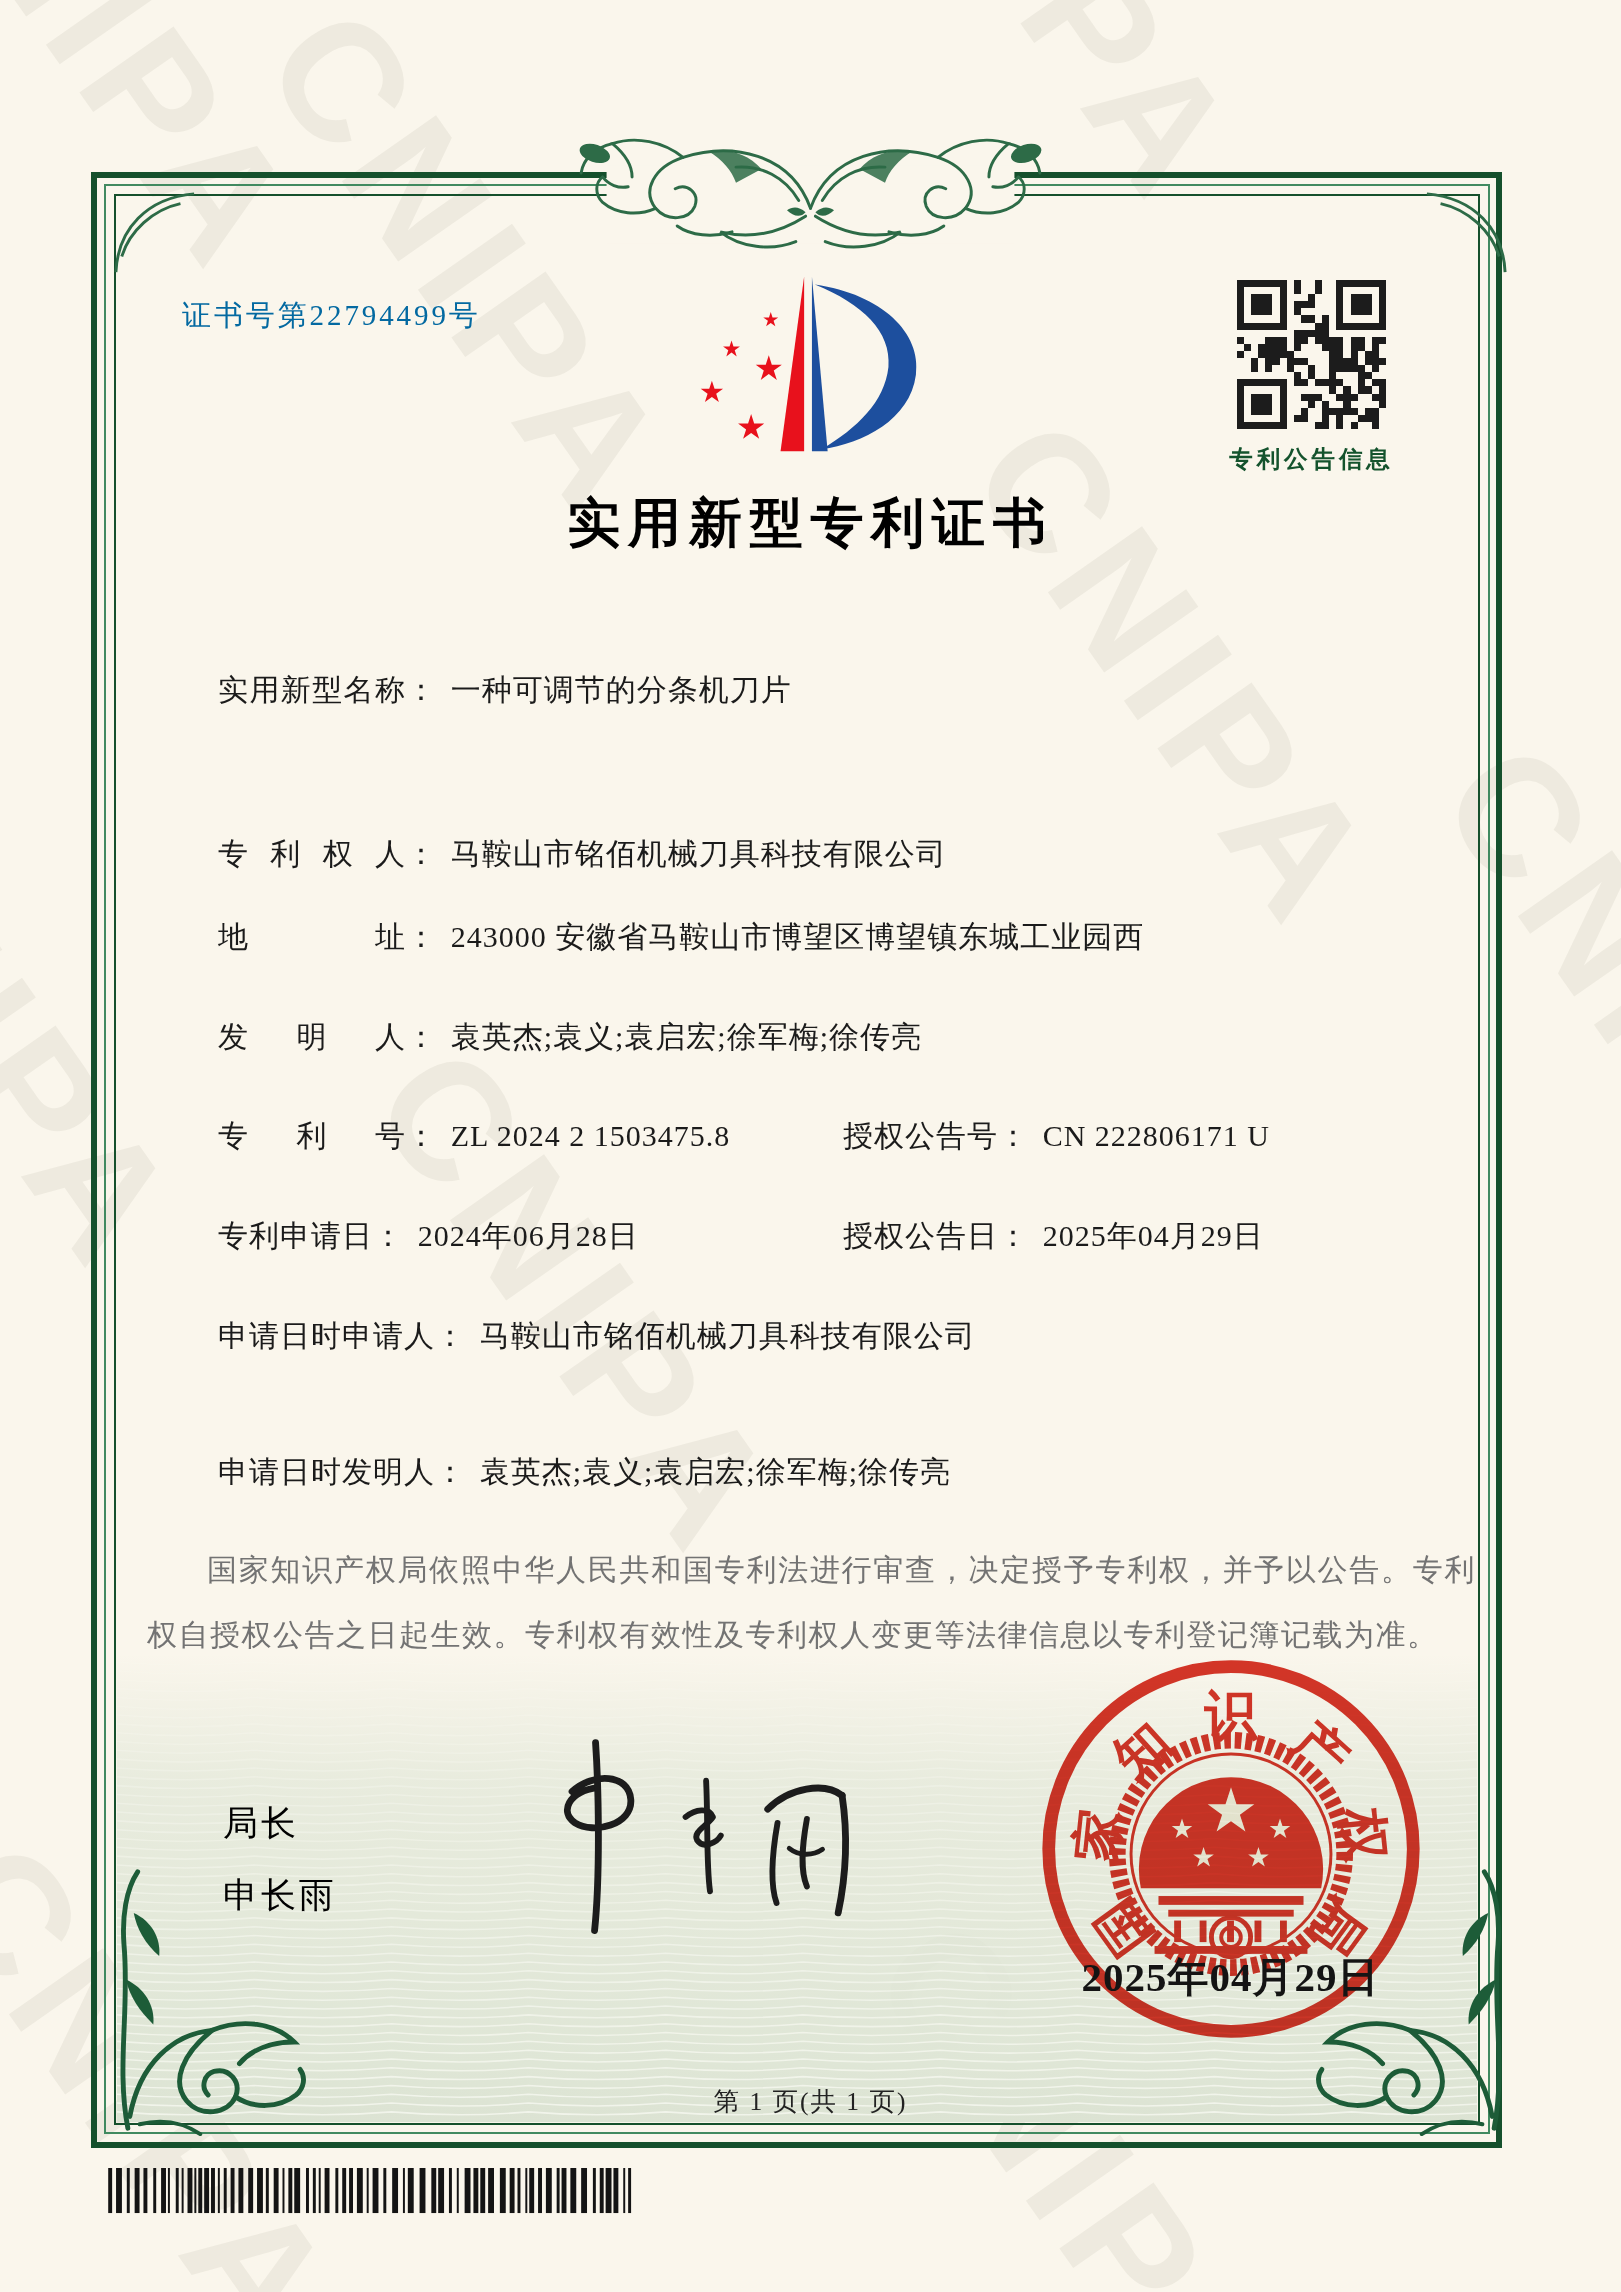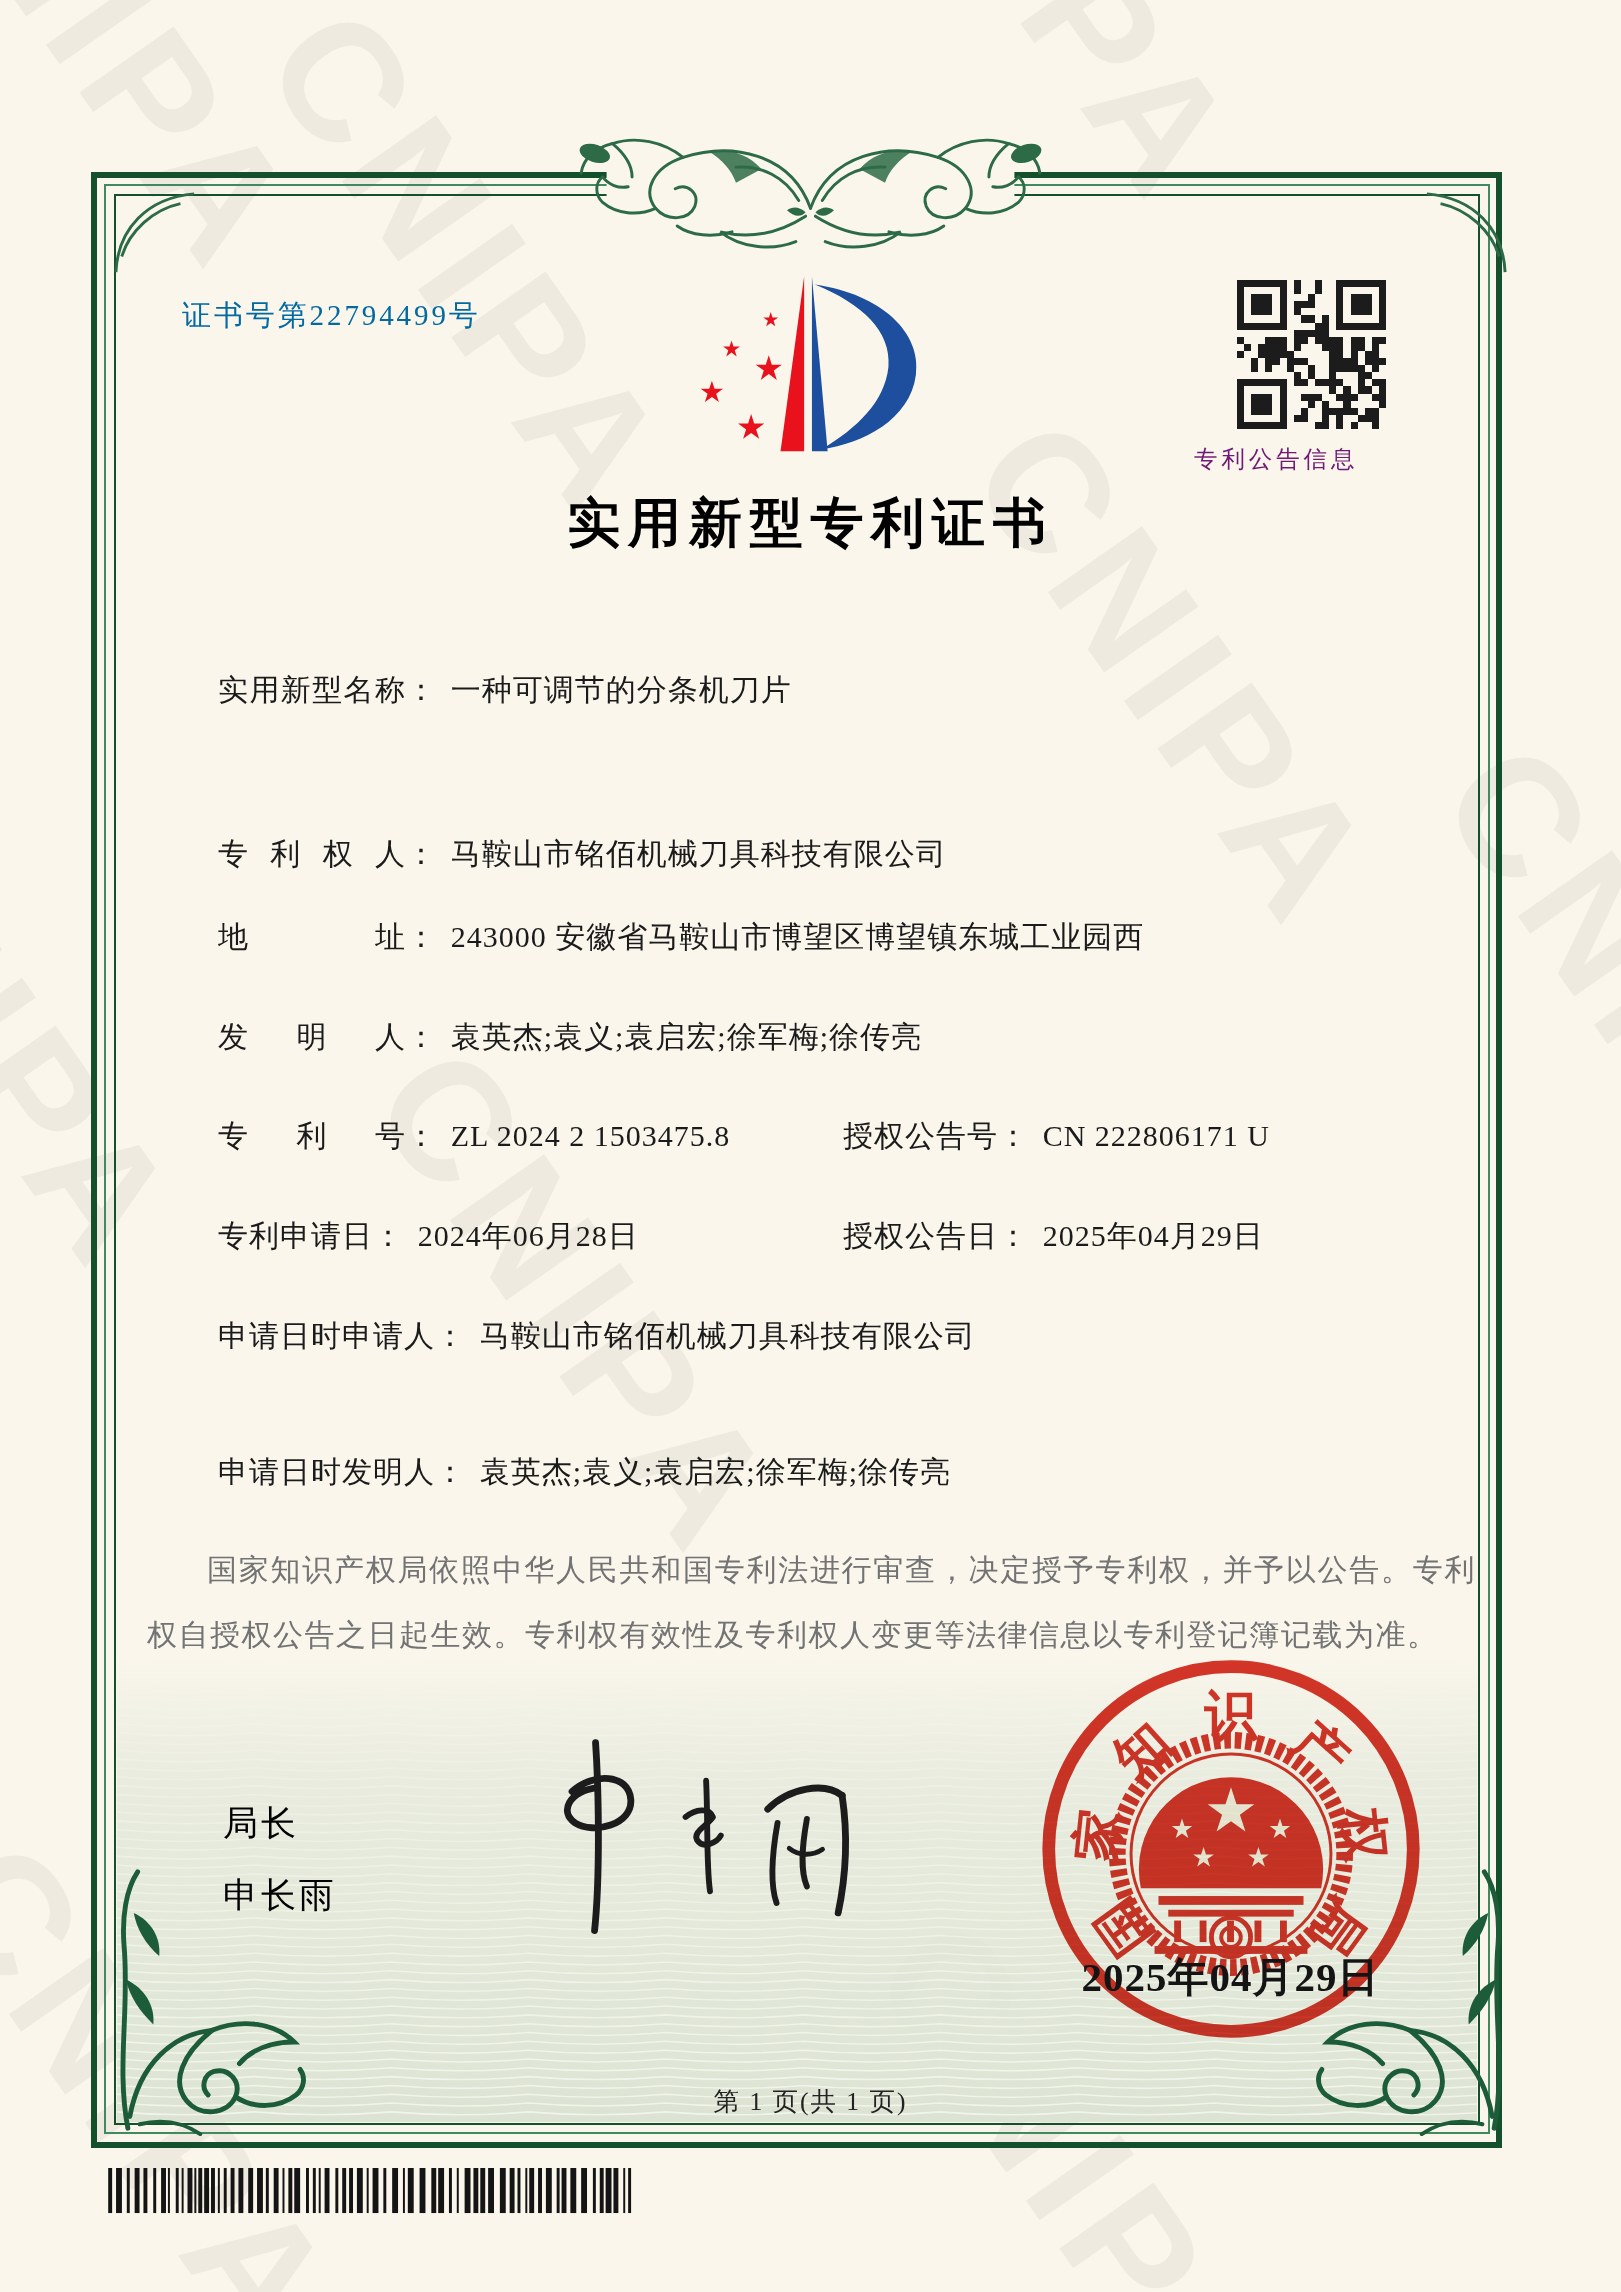--- a/index.html
+++ b/index.html
@@ -20,22 +20,22 @@
   .frame{position:absolute;box-sizing:border-box;}
   .frame.outer{left:91px;top:172px;width:1411px;height:1976px;border:6.9px solid #15502c;}
   .frame.mid{left:104px;top:184px;width:1386px;height:1950px;border:2px solid #418a60;}
   .frame.inner{left:114px;top:194px;width:1366px;height:1931px;border:2px solid #15502c;}
   
   .wave-zone{left:117px;top:1654px;width:1360px;height:468px;
     background:linear-gradient(180deg, rgba(225,231,216,0) 0px, rgba(223,230,214,0.65) 127px, #dfe6d6 412px, #dce3d3 100%);}
   .wave-zone svg{position:absolute;left:0;top:0;}
   
   .cert-no{left:182px;top:278px;font-size:29px;letter-spacing:2.9px;color:#0369a1;margin-top:18px;}
-  .qr-caption{left:1194px;top:443px;width:235px;font-size:23.5px;
-    letter-spacing:3.9px;color:#701a75;font-weight:normal;}
+  .qr-caption{left:1194px;top:443px;width:235px;text-align:center;font-size:23.5px;
+    letter-spacing:3.9px;color:#14532d;font-weight:bold;}
   .title{left:0;width:1621px;top:488px;text-align:center;font-size:53px;font-weight:bold;
     letter-spacing:7.8px;color:#000;}
   
   .row{left:218px;font-size:30px;letter-spacing:1px;white-space:nowrap;}
   .lbl{display:inline-block;}
   .lbl.j{width:188px;text-align:justify;text-align-last:justify;}
   .val{margin-left:13.7px;}
   .right{position:absolute;left:625px;top:0;white-space:nowrap;}
   
   .notice{left:147px;top:1537px;width:1329px;font-size:30px;line-height:65px;

